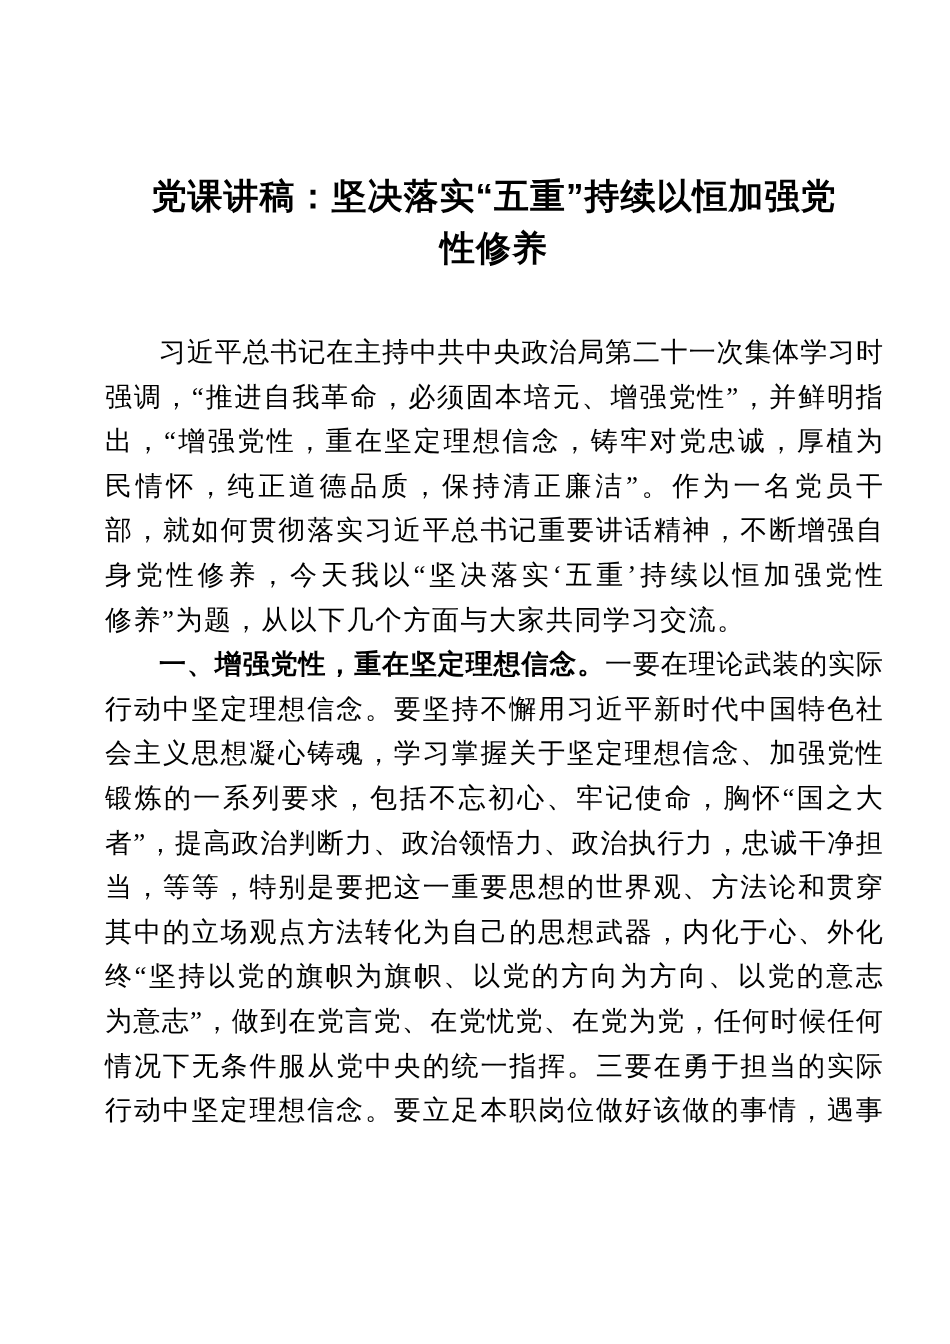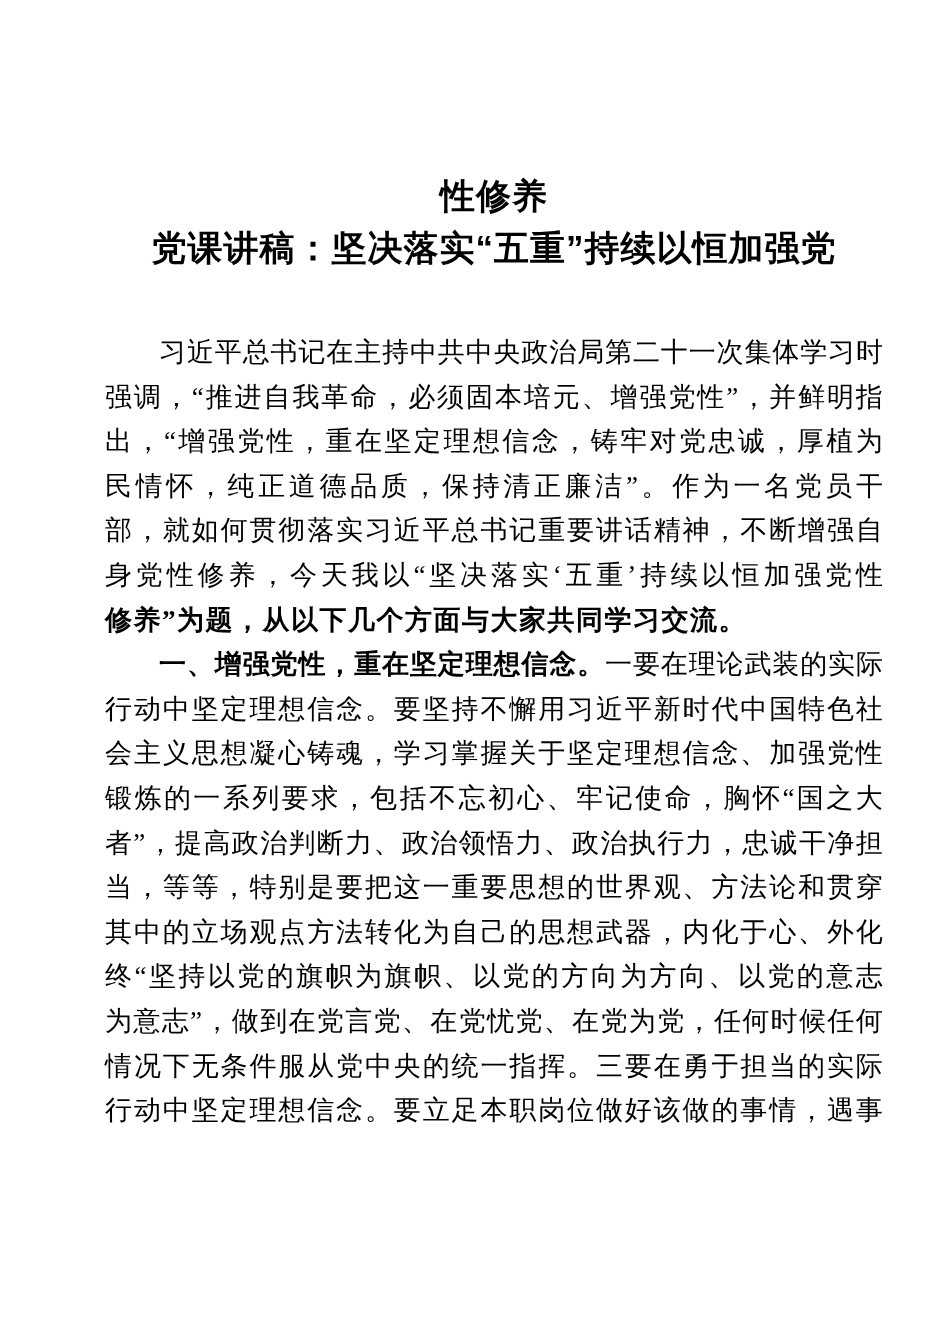--- a/index.html
+++ b/index.html
@@ -34,36 +34,36 @@
     height: 44.6px;
     line-height: 44.6px;
     font-size: 27px;
     white-space: nowrap;
   }
   .line.justify {
     display: flex;
     justify-content: space-between;
     align-items: center;
   }
-  .line.left { letter-spacing: 1.5px; font-weight: bold; }
+  .line.left { letter-spacing: 1.5px; }
   .line.indent { padding-left: 54px; }
   .ch { display: inline-block; }
   .bold {
     font-weight: bold;
     font-family: "Liberation Sans", sans-serif;
   }
 </style>
 </head>
 <body>
 
 <div class="page">
   <div class="content">
     <div class="doc-title">
+      <div>党课讲稿：坚决落实“五重”持续以恒加强党</div>
       <div>性修养</div>
-      <div>党课讲稿：坚决落实“五重”持续以恒加强党</div>
     </div>
     <div class="doc-body">
         <div class="line justify indent">
           <span class="ch">习</span>
           <span class="ch">近</span>
           <span class="ch">平</span>
           <span class="ch">总</span>
           <span class="ch">书</span>
           <span class="ch">记</span>
           <span class="ch">在</span>

